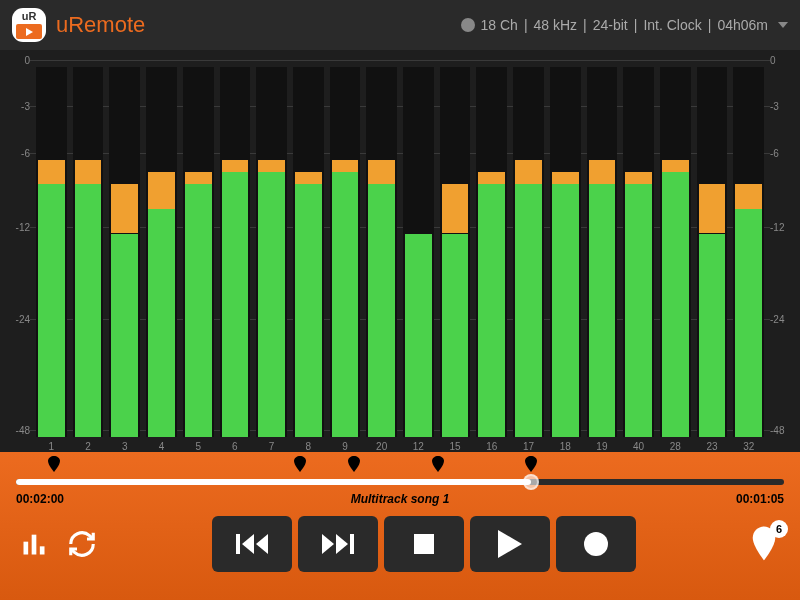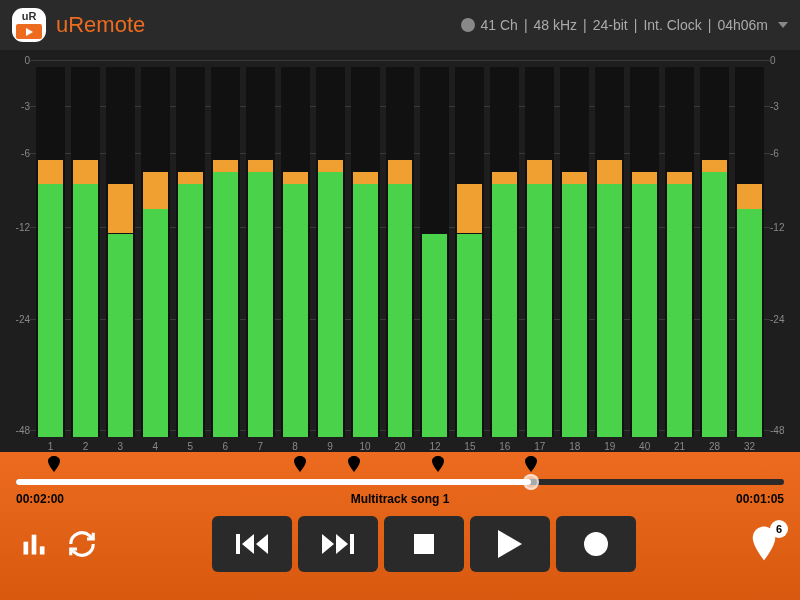--- a/index.html
+++ b/index.html
@@ -26,42 +26,42 @@
   .ch-num{color:#888;font-size:10px;margin-top:4px;}
   .transport{height:148px;background:linear-gradient(#ec6b1f,#d8590f);padding:4px 16px 8px;}
   .markers{height:16px;position:relative;}
   .marker{position:absolute;width:12px;height:16px;transform:translateX(-50%);}
   .marker svg{width:12px;height:16px;fill:#000;}
   .progress{height:16px;position:relative;margin-top:2px;}
   .prog-bg{position:absolute;left:0;right:0;top:5px;height:6px;background:#2a2a2a;border-radius:3px;}
   .prog-fill{position:absolute;left:0;top:5px;height:6px;background:#fff;border-radius:3px;}
   .playhead{position:absolute;top:0;width:16px;height:16px;border-radius:50%;background:rgba(255,255,255,0.6);border:2px solid rgba(255,255,255,0.5);transform:translateX(-50%);}
   .labels{display:flex;justify-content:space-between;color:#000;font-size:12px;font-weight:bold;margin-top:2px;}
-  .song{position:absolute;left:50%;transform:translateX(-50%);}
+  .song{position:absolute;left:50%;transform:translateX(-50%);font-style:italic;}
   .controls{display:flex;align-items:center;margin-top:10px;gap:12px;}
   .btn-side{width:36px;height:36px;display:flex;align-items:center;justify-content:center;cursor:pointer;}
   .tbtns{display:flex;gap:6px;margin:0 auto;}
   .tbtn{width:80px;height:56px;background:#2a2a2a;border-radius:6px;display:flex;align-items:center;justify-content:center;cursor:pointer;}
   .countwrap{position:relative;width:36px;height:40px;}
   .cbadge{position:absolute;top:-4px;right:-4px;width:18px;height:18px;background:#fff;border-radius:50%;display:flex;align-items:center;justify-content:center;font-size:11px;font-weight:bold;color:#000;}
 </style>
 </head>
 <body>
 
 <div class="header">
   <div class="logo">
     <div class="logo-top">uR</div>
     <div class="logo-bot">
         <div class="logo-play"></div>
       </div>
   </div>
   <div class="app-title">uRemote</div>
   <div class="status">
     <div class="status-dot"></div>
-    <span>41 Ch</span>
+    <span>18 Ch</span>
       <span>|</span>
     <span>48 kHz</span>
       <span>|</span>
     <span>24-bit</span>
       <span>|</span>
     <span>Int. Clock</span>
       <span>|</span>
     <span>04h06m</span>
     <div class="status-dd"></div>
   </div>
@@ -152,27 +152,20 @@
       <div class="ch">
         <div class="bar-wrap">
           <div class="bar-green" style="height: 71.6667%;"></div>
           <div class="bar-orange" style="top: 25%; height: 3.33333%;"></div>
         </div>
         <div class="ch-num">9</div>
       </div>
       <div class="ch">
         <div class="bar-wrap">
           <div class="bar-green" style="height: 68.3333%;"></div>
-          <div class="bar-orange" style="top: 28.3333%; height: 3.33333%;"></div>
-        </div>
-        <div class="ch-num">10</div>
-      </div>
-      <div class="ch">
-        <div class="bar-wrap">
-          <div class="bar-green" style="height: 68.3333%;"></div>
           <div class="bar-orange" style="top: 25%; height: 6.66667%;"></div>
         </div>
         <div class="ch-num">20</div>
       </div>
       <div class="ch">
         <div class="bar-wrap">
           <div class="bar-green" style="height: 55%;"></div>
           <div class="bar-orange" style="top: 45%; height: 0%;"></div>
         </div>
         <div class="ch-num">12</div>
@@ -214,31 +207,31 @@
       </div>
       <div class="ch">
         <div class="bar-wrap">
           <div class="bar-green" style="height: 68.3333%;"></div>
           <div class="bar-orange" style="top: 28.3333%; height: 3.33333%;"></div>
         </div>
         <div class="ch-num">40</div>
       </div>
       <div class="ch">
         <div class="bar-wrap">
-          <div class="bar-green" style="height: 68.3333%;"></div>
-          <div class="bar-orange" style="top: 28.3333%; height: 3.33333%;"></div>
-        </div>
-        <div class="ch-num">21</div>
-      </div>
-      <div class="ch">
-        <div class="bar-wrap">
           <div class="bar-green" style="height: 71.6667%;"></div>
           <div class="bar-orange" style="top: 25%; height: 3.33333%;"></div>
         </div>
         <div class="ch-num">28</div>
+      </div>
+      <div class="ch">
+        <div class="bar-wrap">
+          <div class="bar-green" style="height: 55%;"></div>
+          <div class="bar-orange" style="top: 31.6667%; height: 13.3333%;"></div>
+        </div>
+        <div class="ch-num">23</div>
       </div>
       <div class="ch">
         <div class="bar-wrap">
           <div class="bar-green" style="height: 61.6667%;"></div>
           <div class="bar-orange" style="top: 31.6667%; height: 6.66667%;"></div>
         </div>
         <div class="ch-num">32</div>
       </div>
     </div>
 </div>

